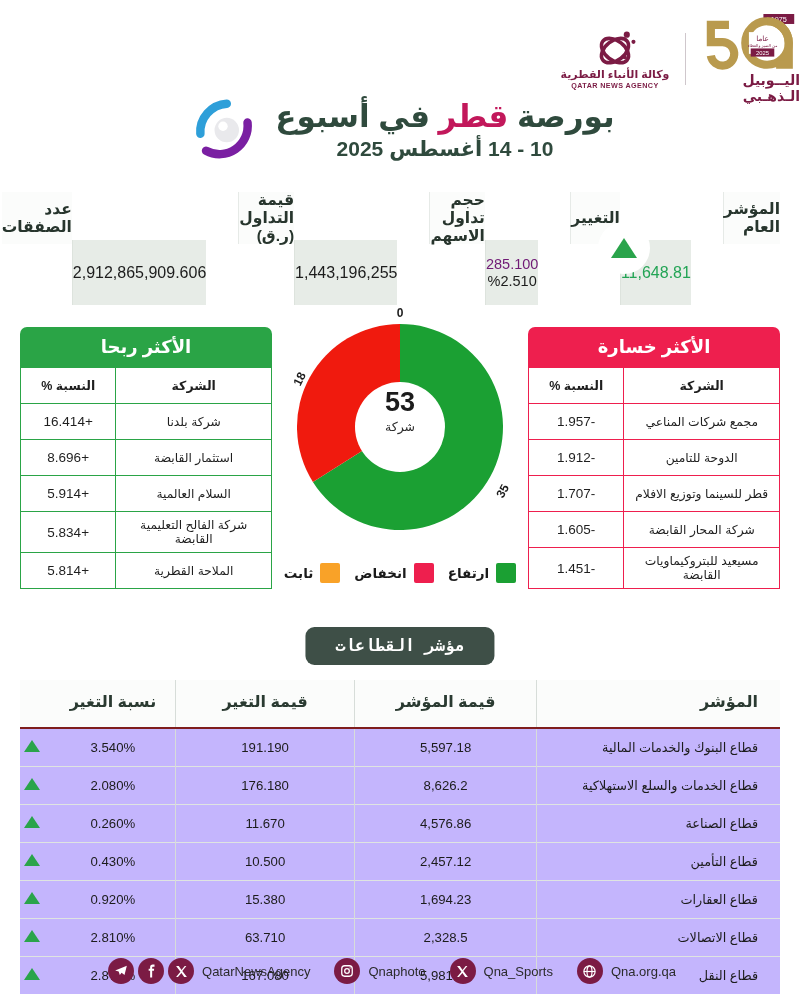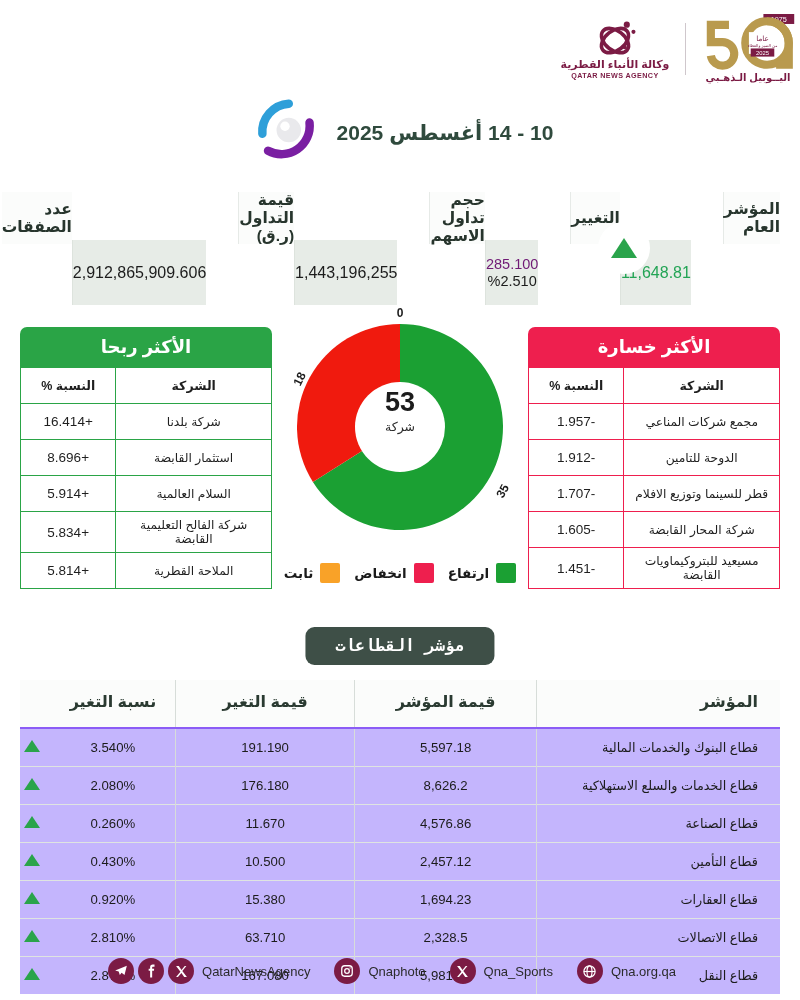--- a/index.html
+++ b/index.html
@@ -18,21 +18,21 @@
     padding-right: 0; padding-left: 18px;
     direction: ltr;
   }
   .logo-block { display:flex; align-items:center; margin-left:auto; }
   .qna-logo { display:flex; flex-direction:column; align-items:center; width:120px; }
   .qna-mark { width: 52px; height: 40px; }
   .qna-ar { font-size: 11px; font-weight: bold; color:#7b1b44; letter-spacing:.5px; direction: rtl;}
   .qna-en { font-size: 7.2px; font-weight: bold; color:#7b1b44; letter-spacing:.4px; }
   .divider-v { width:1px; height:52px; background:#cfc7cc; margin:0 10px; }
   .jub { display:flex; flex-direction:column; align-items:center; width:104px; }
-  .jub-en { font-size: 10px; font-weight:bold; color:#7b1b44; letter-spacing:1.3px; direction:rtl;}
+  .jub-en { font-size: 14px; font-weight:bold; color:#7b1b44; letter-spacing:1.3px; direction:rtl;}
 
   
   .title-wrap {
     position:absolute; top:98px; left:0; right:0;
     display:flex; align-items:center; justify-content:center; gap: 14px;
     direction: rtl;
   }
   .title-text { text-align:center; }
   .t1 { font-size: 31px; font-weight: bold; color:#2f4a3d; line-height:1.05; white-space:nowrap; letter-spacing:-.3px;}
   .t1 .accent { color:#c2185b; }
@@ -137,21 +137,21 @@
     font-size:16px; font-weight:bold; color:#2a3a31; padding:12px 14px 16px;
     text-align:center; border-left:1px solid #d7ddd9; background:#fbfcfb;
   }
   .stable th.c1h { text-align:right; padding-right:22px; }
   .stable th.noline, .stable td.noline { border-left:none; }
   .stable td {
     font-size:13.2px; color:#1c1c1c; padding:11px 10px; text-align:center;
     border-top:1px solid #dfe4e1; border-left:1px solid #d7ddd9; background:#c4b5fd;
   }
   .stable td.name { text-align:right; padding-right:22px; font-size:12.8px; }
-  .stable tr.hrow th { border-bottom:2px solid #8b5cf6; }
+  .stable tr.hrow th { border-bottom:2px solid #7f1d1d; }
   .stable td.tri { border-left:none; }
   .tri-sm { display:inline-block; width:0;height:0;
     border-left:8px solid transparent;border-right:8px solid transparent;border-bottom:12px solid #2aa44b; }
 
   
   .footer {
     position:absolute; bottom:16px; left:0; right:0;
     display:flex; justify-content:center; align-items:flex-end; gap:8px; direction:ltr;
   }
   .sgroup { display:flex; align-items:center; gap:4px; margin-right:6px; }
@@ -193,20 +193,23 @@
           <text x="71" y="45" font-size="6.5" fill="#fff" text-anchor="middle" font-family="Liberation Sans, sans-serif">2025</text>
           <path d="M76 8 A24 24 0 0 1 100 32 L100 56 L86 56" fill="none" stroke="#b99a4e" stroke-width="9"></path>
         </svg>
         <div class="jub-en">اليــوبيل الـذهـبي</div>
       </div>
     </div>
   </div>
 
   <div class="title-wrap">
     <div class="title-text">
+      <div class="t1">
+        <span>بورصة </span><span class="accent">قطر</span><span> في أسبوع</span>
+      </div>
       <div class="t2">10 - 14 أغسطس 2025</div>
     </div>
     <svg class="qse-mark" viewBox="0 0 80 70">
       <path d="M44 6 A30 30 0 0 0 16 38" fill="none" stroke="#2e9fd9" stroke-width="9" stroke-linecap="round"></path>
       <path d="M22 56 A30 30 0 0 0 66 26" fill="none" stroke="#7a1fa2" stroke-width="9" stroke-linecap="round"></path>
       <circle cx="44" cy="34" r="13" fill="#e9e9ec"></circle>
       <circle cx="40" cy="30" r="5" fill="#ffffff"></circle>
     </svg>
   </div>
 

